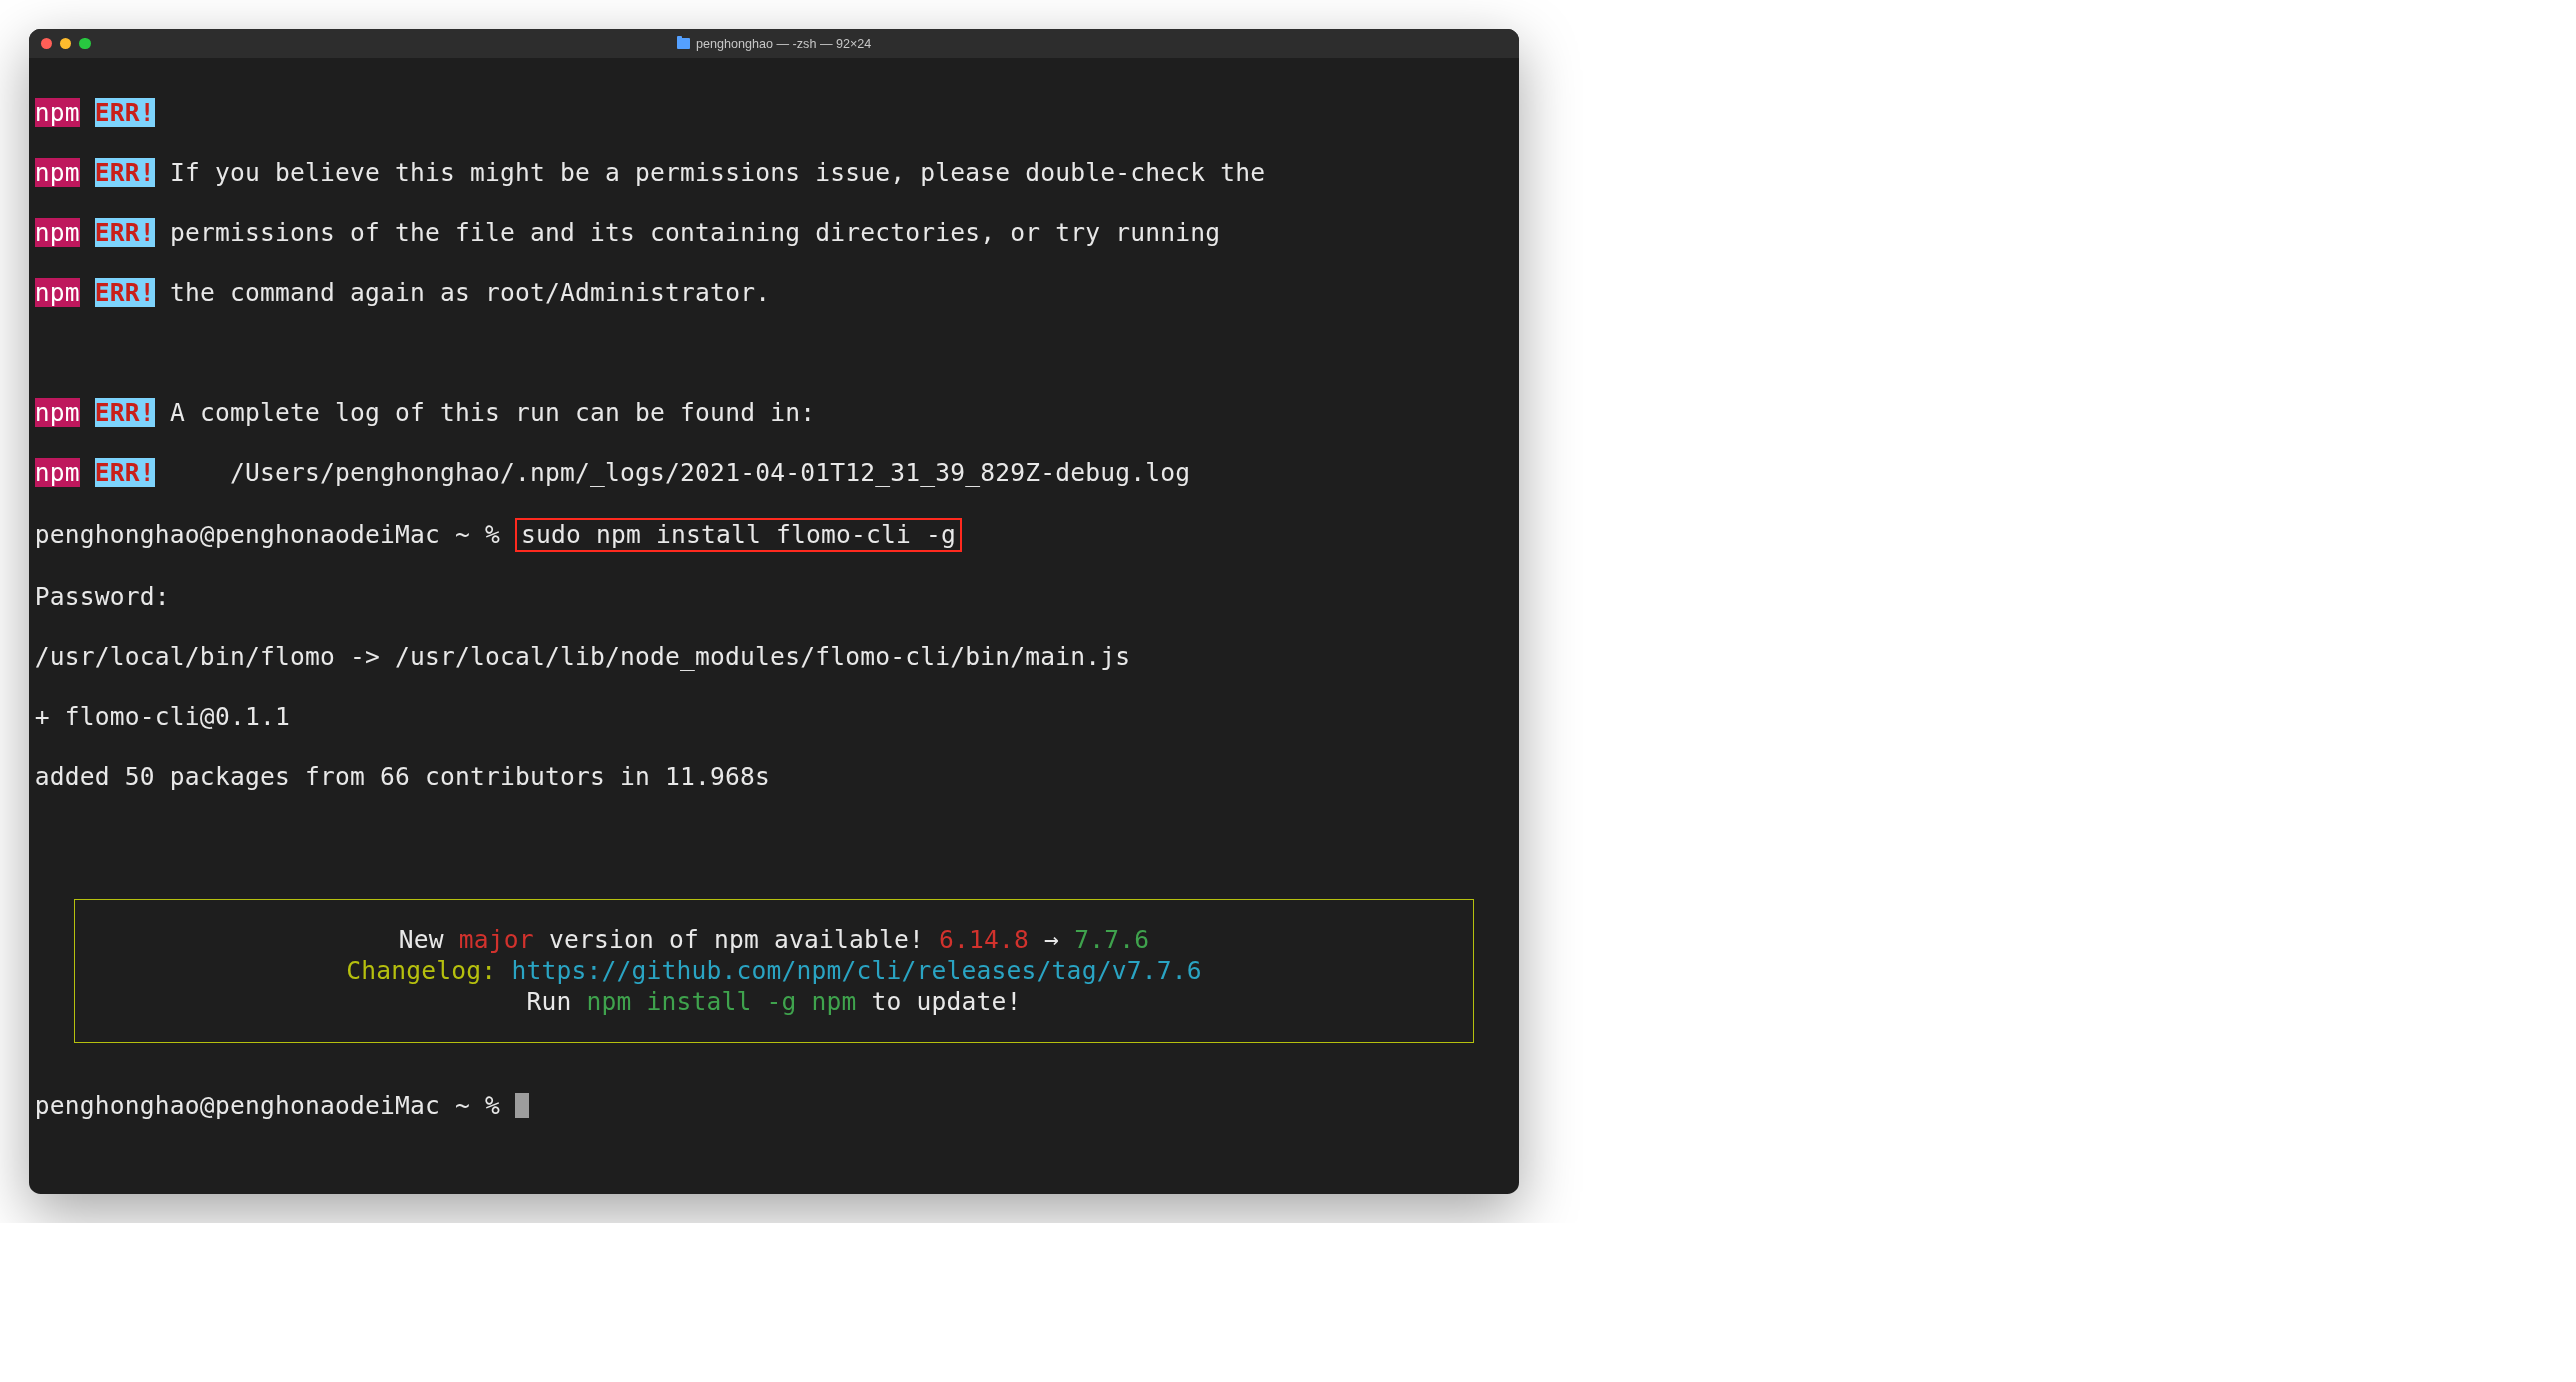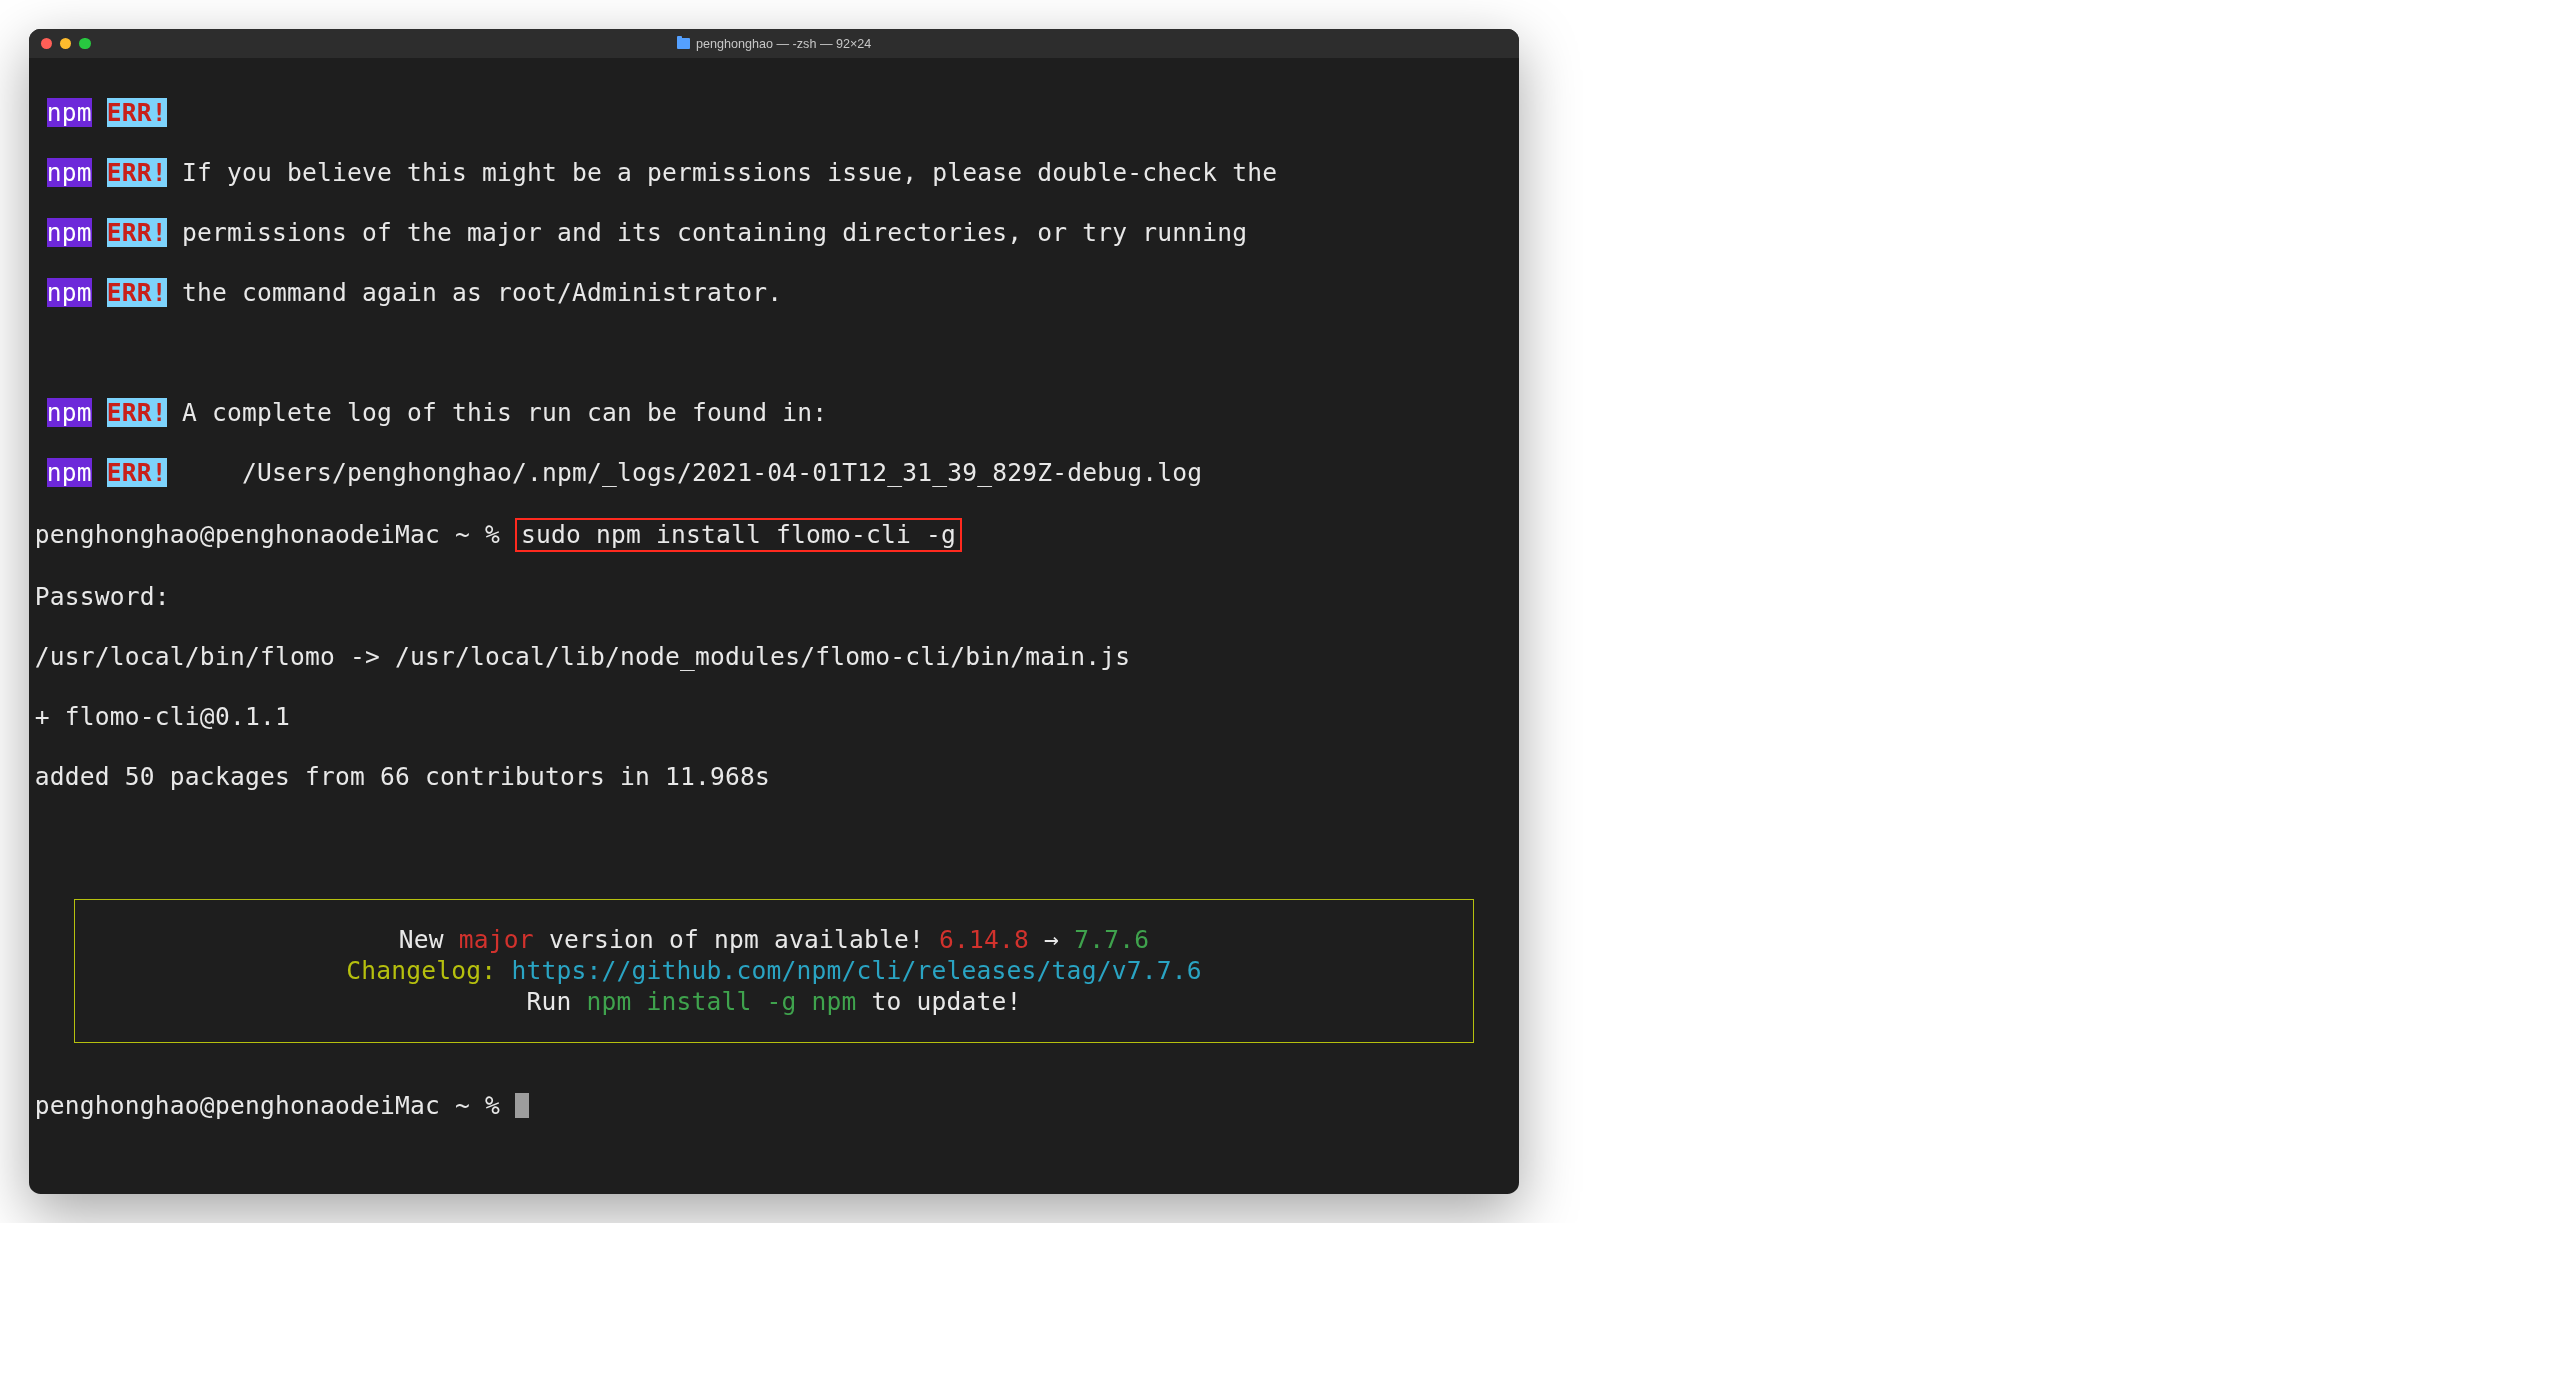--- a/index.html
+++ b/index.html
@@ -69,21 +69,21 @@
 
   .terminal-body {
     padding: 9.7px 5.8px 13.5px 5.8px;
     font-size: 24.6px;
     line-height: 1.22;
     color: #e8e8e8;
     white-space: pre;
     letter-spacing: 0.2px;
   }
   .line { display: block; }
-  .npm-tag { background: #6d28d9; color: #fff; margin-left: 12px; }
+  .npm-tag { background: #be185d; color: #fff; }
   .err-tag { background: #7dd3fc; color: #c8201a; font-weight: 600; }
   .dim { color: #e8e8e8; }
   .prompt-user { color: #e8e8e8; }
   .highlight-box {
     border: 2.9px solid #ff2a1f;
     padding: 0 3.9px;
     display: inline-block;
     text-align: right;
   }
   .yellow-border {
@@ -121,21 +121,21 @@
     </div>
     <div class="titlebar-title">
       <span class="folder-icon"></span>
       <span>penghonghao — -zsh — 92×24</span>
     </div>
   </div>
 
   <div class="terminal-body">
 <span class="line"><span class="npm-tag">npm</span> <span class="err-tag">ERR!</span></span>
 <span class="line"><span class="npm-tag">npm</span> <span class="err-tag">ERR!</span><span class="dim"> If you believe this might be a permissions issue, please double-check the</span></span>
-<span class="line"><span class="npm-tag">npm</span> <span class="err-tag">ERR!</span><span class="dim"> permissions of the major and its containing directories, or try running</span></span>
+<span class="line"><span class="npm-tag">npm</span> <span class="err-tag">ERR!</span><span class="dim"> permissions of the file and its containing directories, or try running</span></span>
 <span class="line"><span class="npm-tag">npm</span> <span class="err-tag">ERR!</span><span class="dim"> the command again as root/Administrator.</span></span>
 <span class="line"> </span>
 <span class="line"><span class="npm-tag">npm</span> <span class="err-tag">ERR!</span><span class="dim"> A complete log of this run can be found in:</span></span>
 <span class="line"><span class="npm-tag">npm</span> <span class="err-tag">ERR!</span><span class="dim">     /Users/penghonghao/.npm/_logs/2021-04-01T12_31_39_829Z-debug.log</span></span>
 <span class="line"><span class="prompt-user">penghonghao@penghonaodeiMac ~ % </span><span class="highlight-box"><span>sudo npm install flomo-cli -g</span></span></span>
 <span class="line">Password:</span>
 <span class="line">/usr/local/bin/flomo -&gt; /usr/local/lib/node_modules/flomo-cli/bin/main.js</span>
 <span class="line">+ flomo-cli@0.1.1</span>
 <span class="line">added 50 packages from 66 contributors in 11.968s</span>
 <span class="line"> </span>

